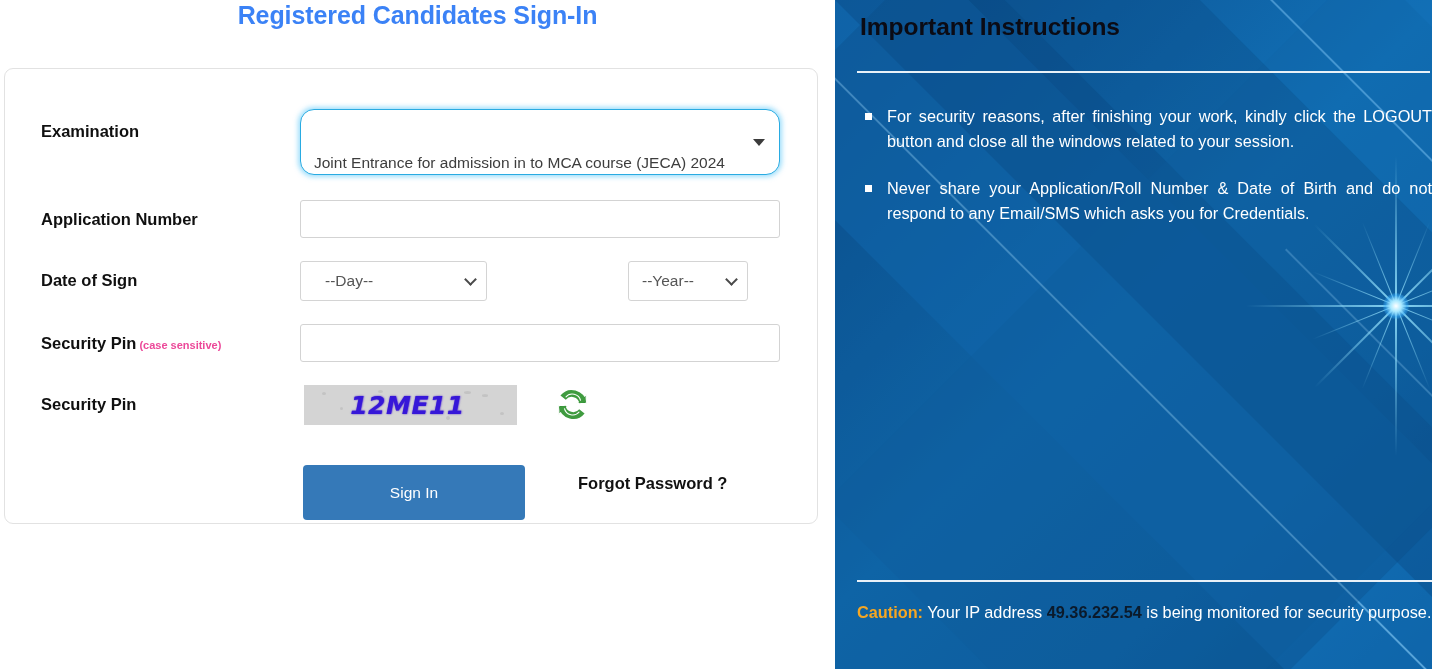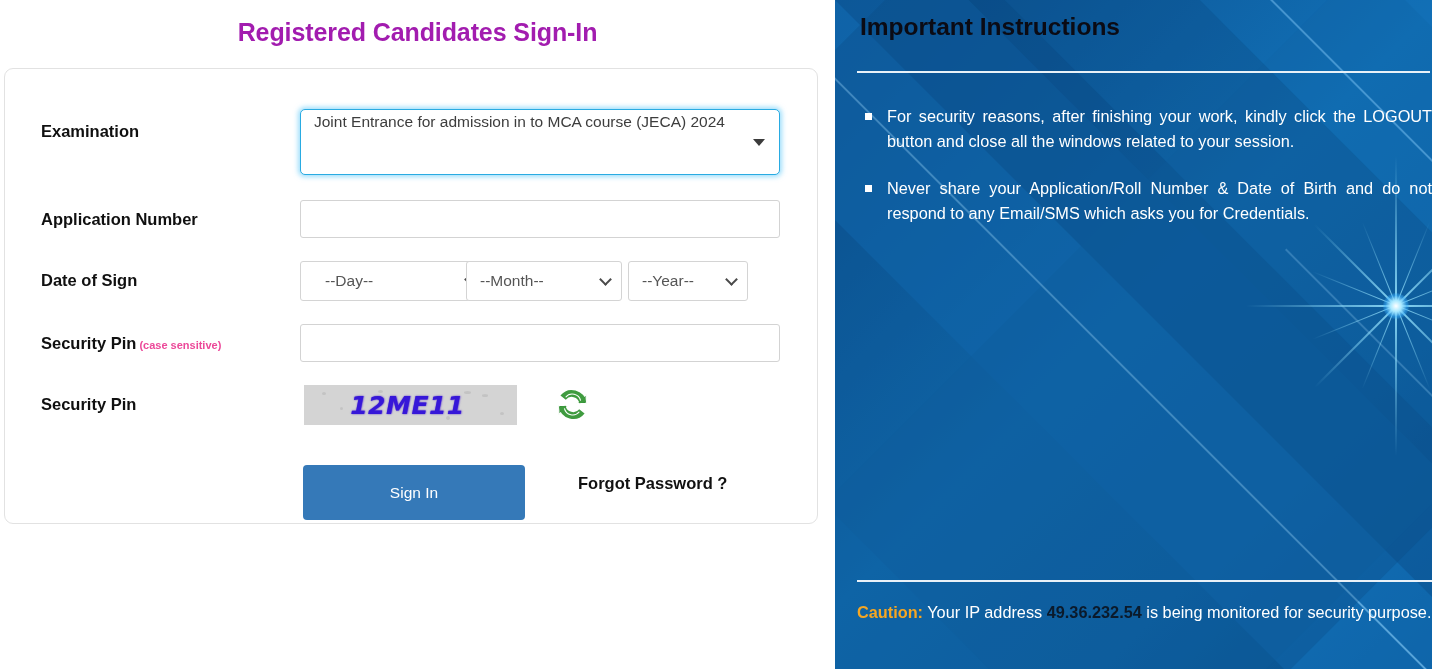--- a/index.html
+++ b/index.html
@@ -21,23 +21,23 @@
     position: relative;
     width: 835px;
     height: 669px;
     background: #ffffff;
     flex: 0 0 835px;
   }
   .page-title {
     text-align: center;
     font-size: 25px;
     font-weight: bold;
-    color: #a21caf;
+    color: #3b82f6;
     margin: 0;
-    padding-top: 18px;
+    padding-top: 1px;
     letter-spacing: -0.1px;
   }
   .form-card {
     position: absolute;
     left: 4px;
     top: 68px;
     width: 814px;
     height: 456px;
     border: 1px solid #e2e2e2;
     border-radius: 9px;
@@ -59,25 +59,25 @@
   }
 
   
   .exam-select {
     position: absolute;
     left: 295px;
     top: 40px;
     width: 480px;
     height: 66px;
     border: 1px solid #29abe2;
-    border-radius: 5px;
+    border-radius: 14px;
     background: #fff;
     box-shadow: 0 0 5px 2px rgba(79,195,247,0.55);
     display: flex;
-    align-items: flex-start;
+    align-items: flex-end;
     padding: 0 34px 0 13px;
   }
   .exam-select .txt {
     font-size: 15.5px;
     color: #3d3d3d;
     line-height: 23px;
   }
   .caret {
     position: absolute;
     right: 14px;
@@ -321,24 +321,20 @@
       <input class="text-input" style="top: 131px;" type="text" placeholder="">
 
       <div class="f-label" style="top:202px;">
         <span>Date of Sign</span>
       </div>
       <div class="dob-wrap" style="top:192px;">
         <div class="sel-box" style="left:0px; width:187px;padding-left:24px;">
           <span>--Day--</span>
           <span class="chev"></span>
         </div>
-        <div class="sel-box" style="left:166px; width:156px;">
-          <span>--Month--</span>
-          <span class="chev"></span>
-        </div>
         <div class="sel-box" style="left:328px; width:120px;">
           <span>--Year--</span>
           <span class="chev"></span>
         </div>
       </div>
 
       <div class="f-label" style="top:265px;">
         <span>Security Pin</span><span class="case-note">(case sensitive)</span>
       </div>
       <input class="text-input" style="top: 255px;" type="text" placeholder="">

